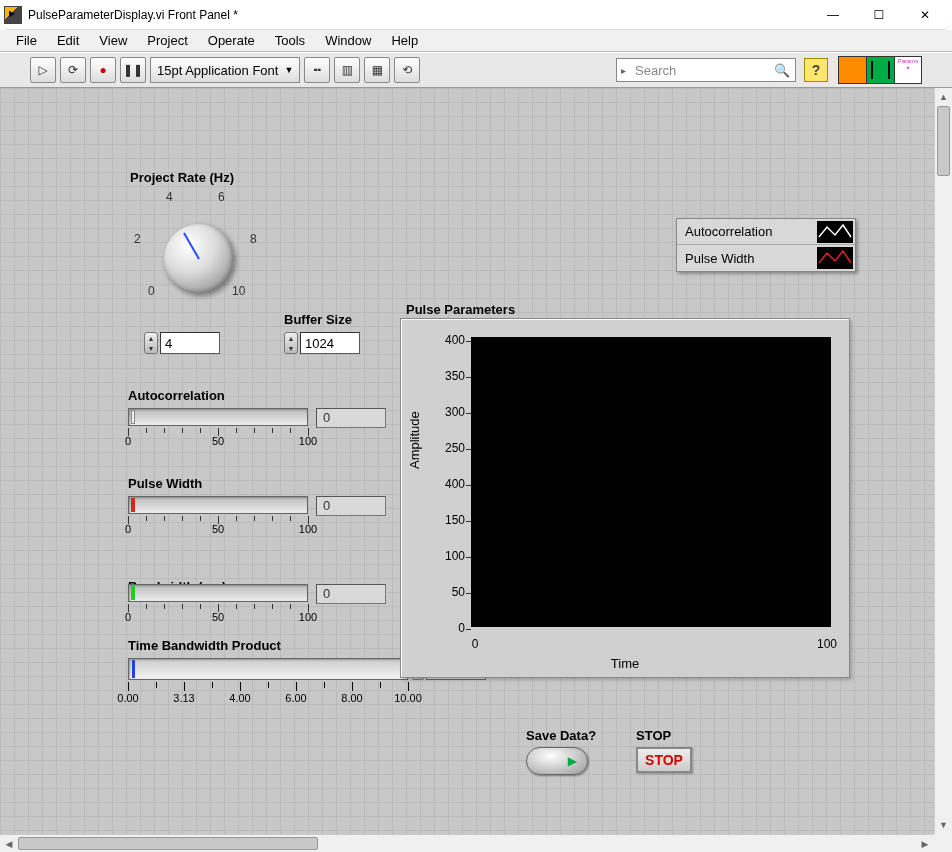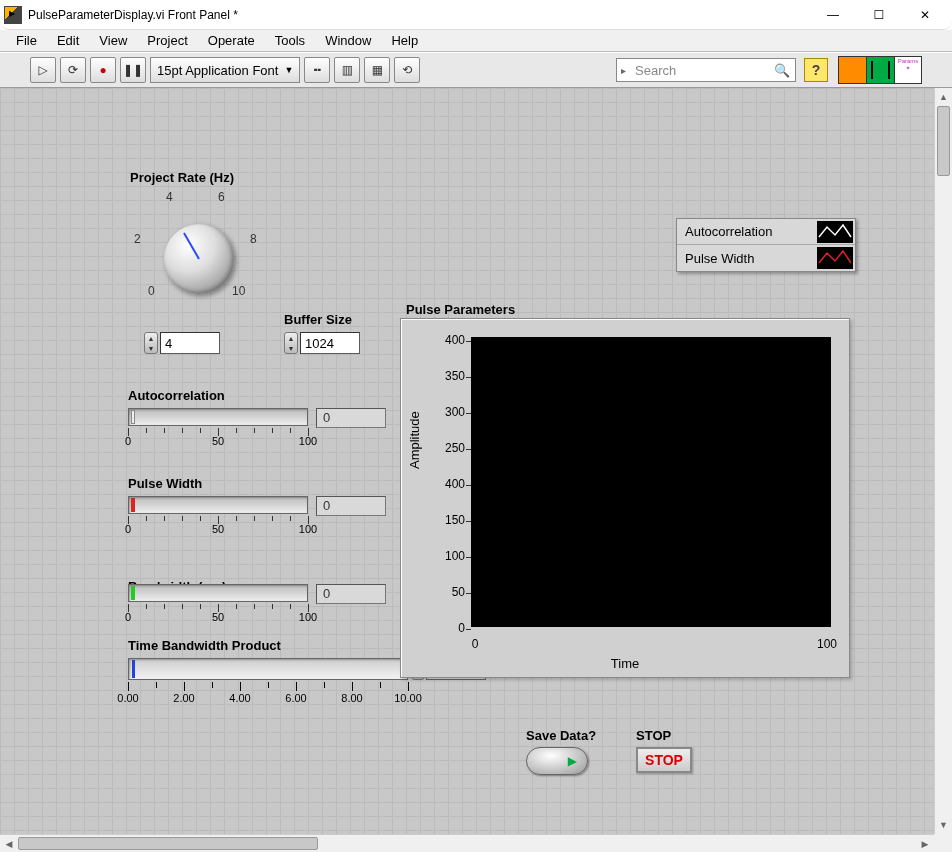--- a/index.html
+++ b/index.html
@@ -284,21 +284,21 @@
   <div class="lbl" style="left:128px; top:550px;">Time Bandwidth Product</div>
   <div class="wslider">
     <div class="track">
         <div class="thumb"></div>
       </div>
     <div class="ticks">
       <div class="t T" style="left:0%"></div>
         <div class="n" style="left:0%">0.00</div>
       <div class="t" style="left:10%"></div>
       <div class="t T" style="left:20%"></div>
-        <div class="n" style="left:20%">2.00</div>
+        <div class="n" style="left:20%">3.13</div>
       <div class="t" style="left:30%"></div>
       <div class="t T" style="left:40%"></div>
         <div class="n" style="left:40%">4.00</div>
       <div class="t" style="left:50%"></div>
       <div class="t T" style="left:60%"></div>
         <div class="n" style="left:60%">6.00</div>
       <div class="t" style="left:70%"></div>
       <div class="t T" style="left:80%"></div>
         <div class="n" style="left:80%">8.00</div>
       <div class="t" style="left:90%"></div>

